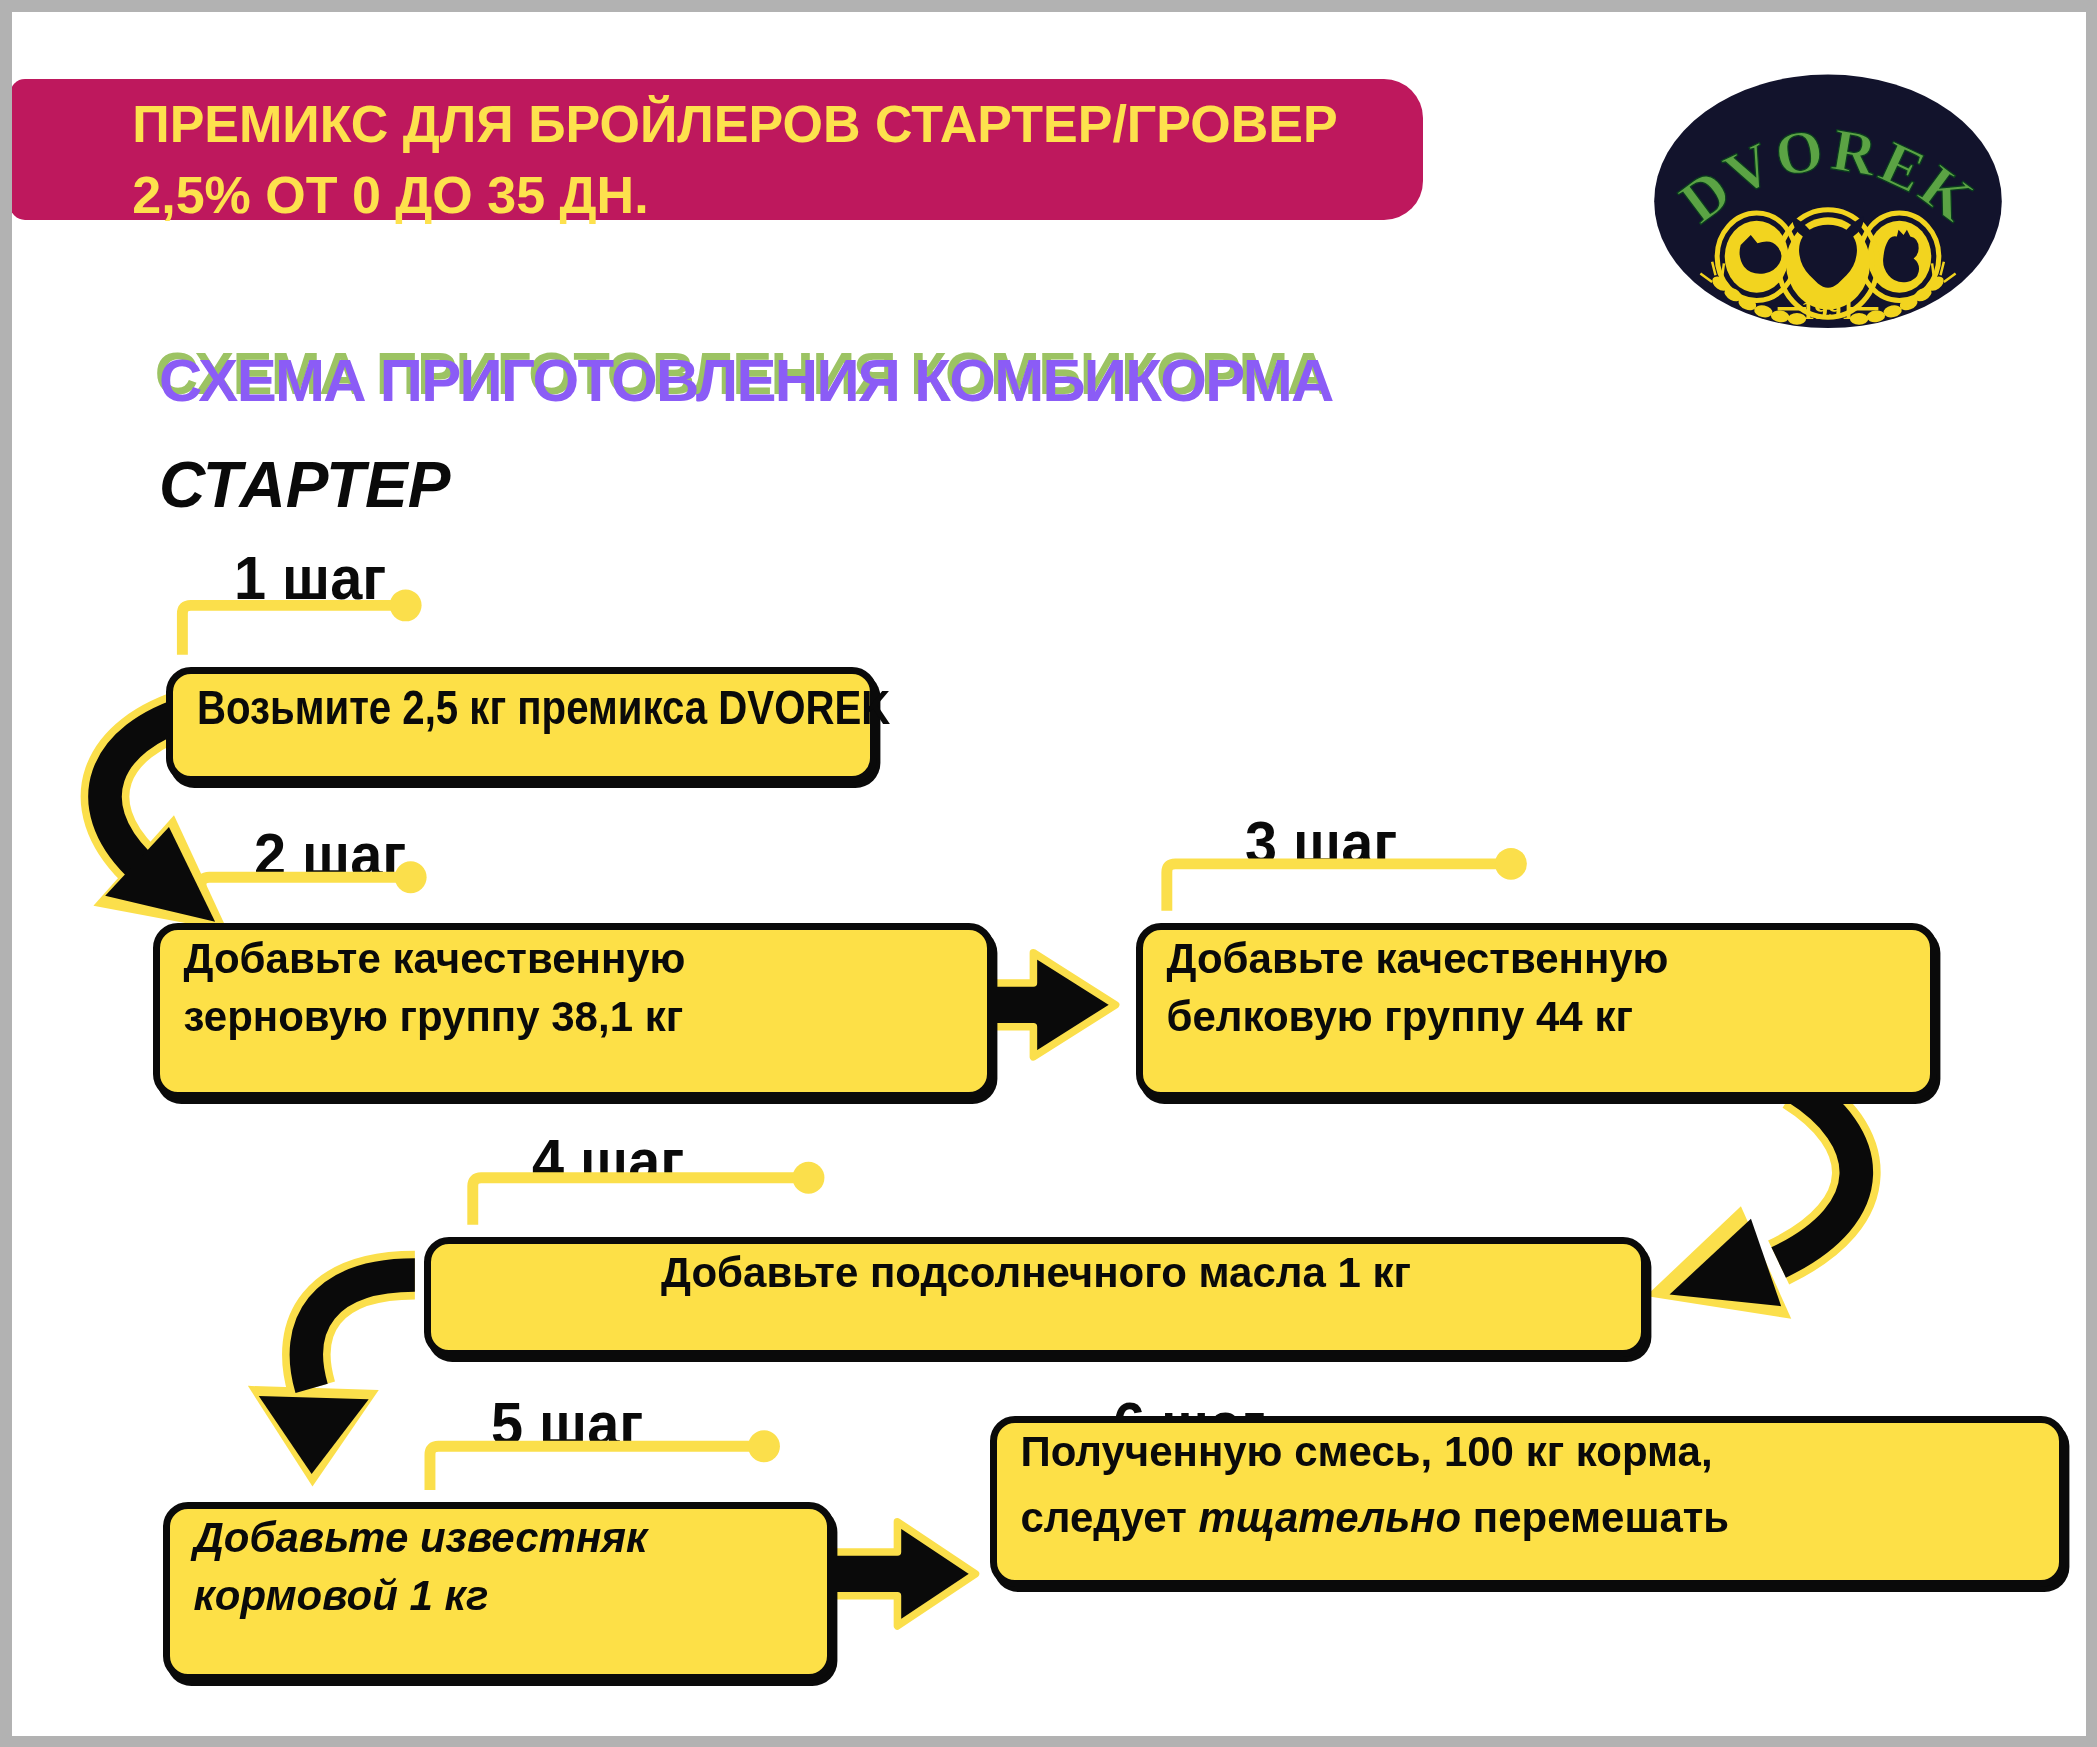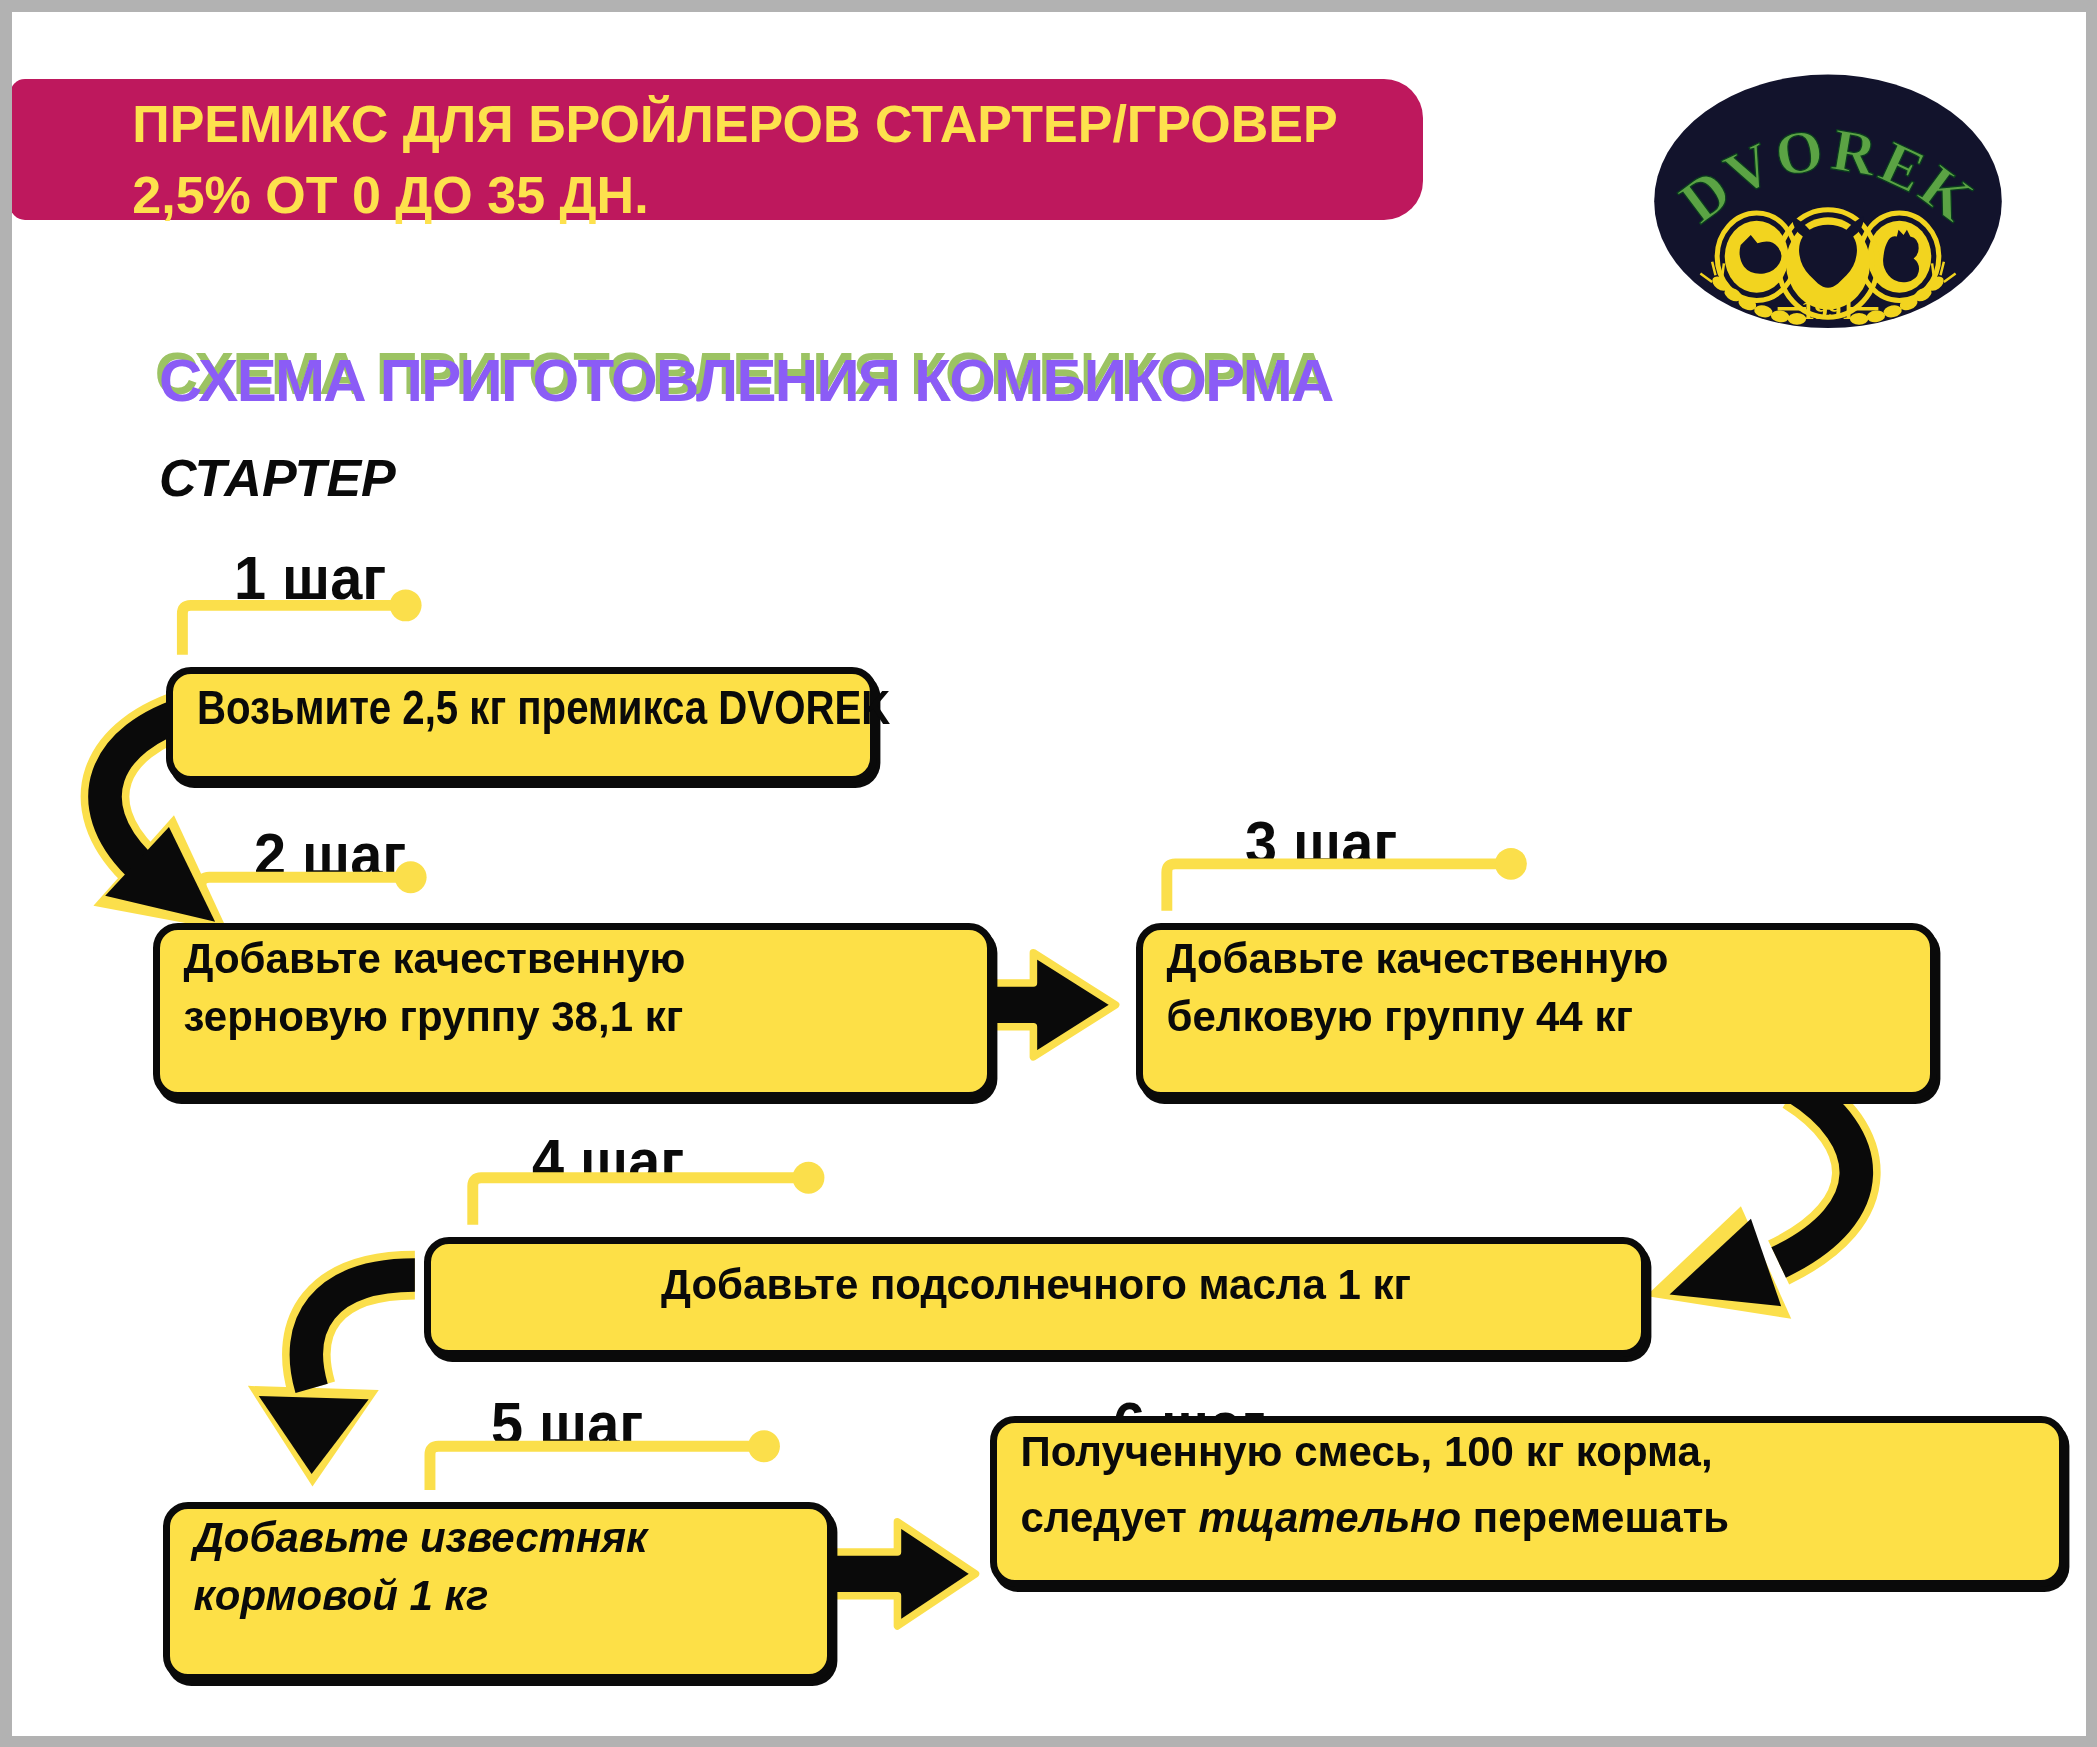--- a/index.html
+++ b/index.html
@@ -14,21 +14,21 @@
   .banner-line{position:absolute;left:122px;color:#FDE14D;font-size:52px;font-weight:800;
                white-space:nowrap;letter-spacing:0px;}
   .banner-line.l1{top:15px;}
   .banner-line.l2{top:86px;}
   .frame-shadow{left:-12.6px;top:67px;width:12.6px;height:156px;background:#5c5c5c;}
 
   
   .main-title{left:147px;top:334px;font-size:60px;font-weight:800;color:#8b5cf6;
               letter-spacing:-1.7px;white-space:nowrap;
               text-shadow:-4.2px -6.7px 0 #9CC363;}
-  .subtitle{left:147px;top:436px;font-size:52px;font-weight:800;font-style:italic;
+  .subtitle{left:147px;top:436px;font-size:64px;font-weight:800;font-style:italic;
             color:#0a0a0a;white-space:nowrap;}
 
   
   .step-label{font-size:62px;font-weight:800;color:#0a0a0a;white-space:nowrap;
               transform:scaleX(.93);transform-origin:0 50%;}
   .lb1{left:222px;top:530px;}
   .lb2{left:242px;top:807px;}
   .lb3{left:1233px;top:795px;}
   .lb4{left:520px;top:1113px;}
   .lb5{left:479px;top:1376px;}
@@ -38,21 +38,21 @@
   .stepbox{background:#fde047;border:7.6px solid #0a0a0a;border-radius:25px;
            box-shadow:3.4px 5px 0 #0a0a0a;box-sizing:border-box;
            display:flex;flex-direction:column;justify-content:flex-start;
            padding:0 17px 0 23.5px;}
   .stepbox .bt{font-size:42px;font-weight:700;color:#0a0a0a;white-space:nowrap;
                line-height:1.38;}
   .bx1{left:154px;top:655px;width:711px;height:116px;}
   .bx1 .bt{font-size:49px;transform:scaleX(.82);transform-origin:0 50%;}
   .bx2{left:141px;top:911px;width:841px;height:176px;}
   .bx3{left:1124px;top:911px;width:801px;height:176px;}
-  .bx4{left:412px;top:1225px;width:1224px;height:120px;align-items:center;padding:12px;}
+  .bx4{left:412px;top:1225px;width:1224px;height:120px;align-items:center;padding:0;}
   .bx5{left:151px;top:1490px;width:671px;height:179px;font-style:italic;}
   .bx6{left:978px;top:1404px;width:1076px;height:171px;gap:8px;}
   .bt i{font-style:italic;}
 
   
   #overlay{left:0;top:0;width:2073px;height:1723px;pointer-events:none;}
 
   
   .logo{left:1638px;top:60px;width:356px;height:262px;}
 </style>

